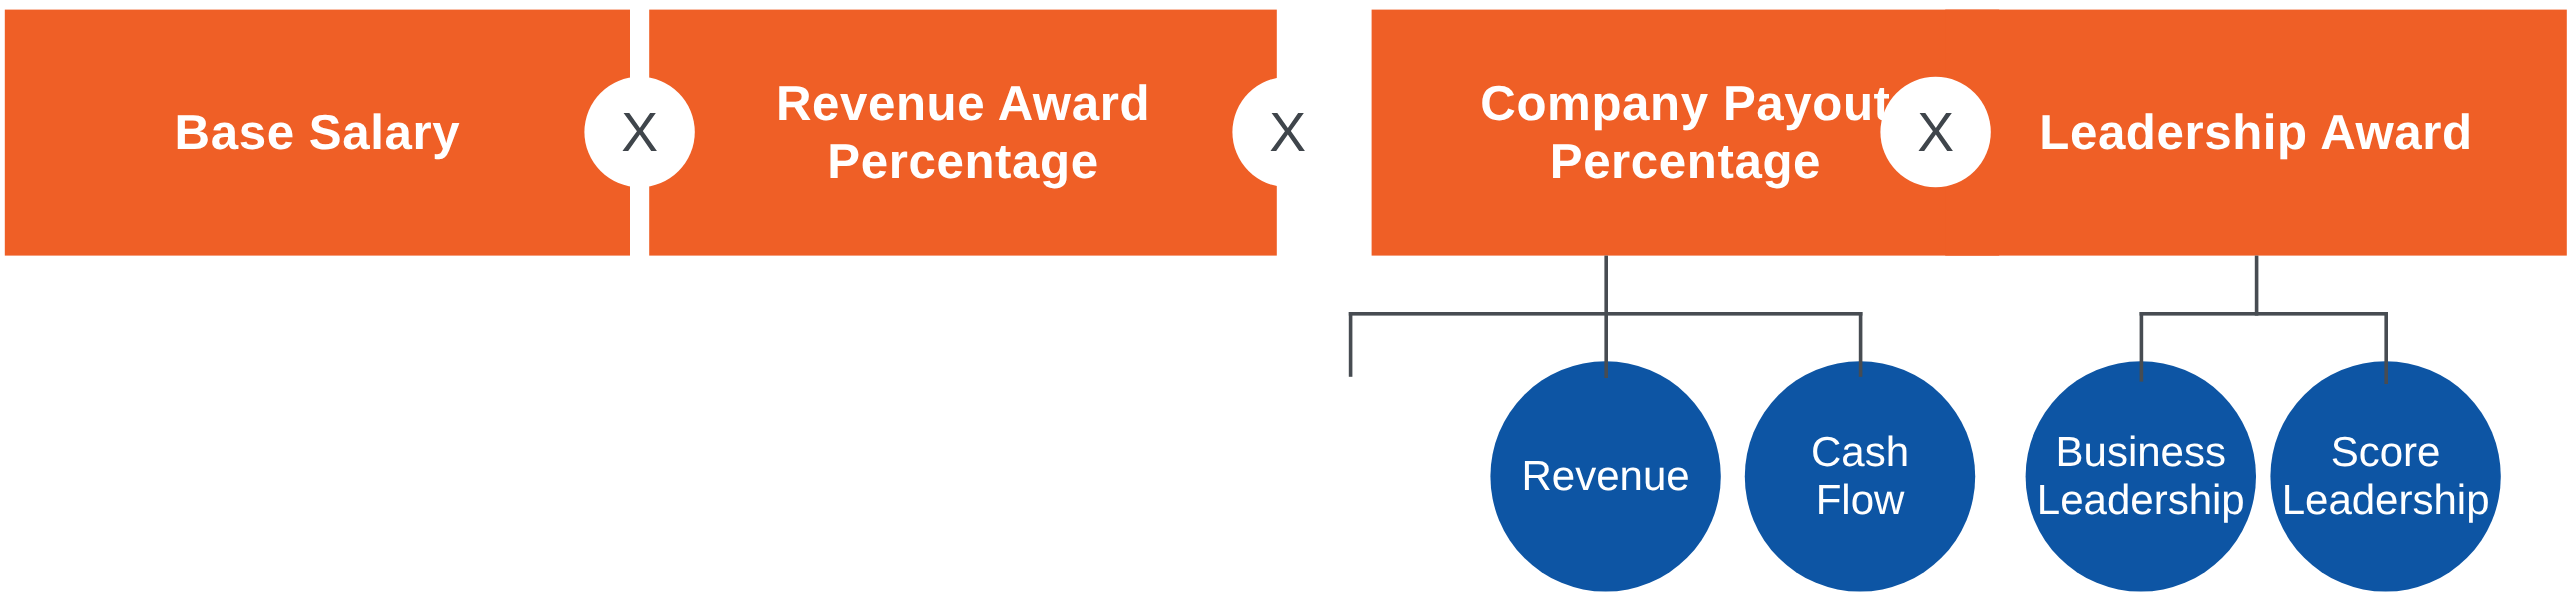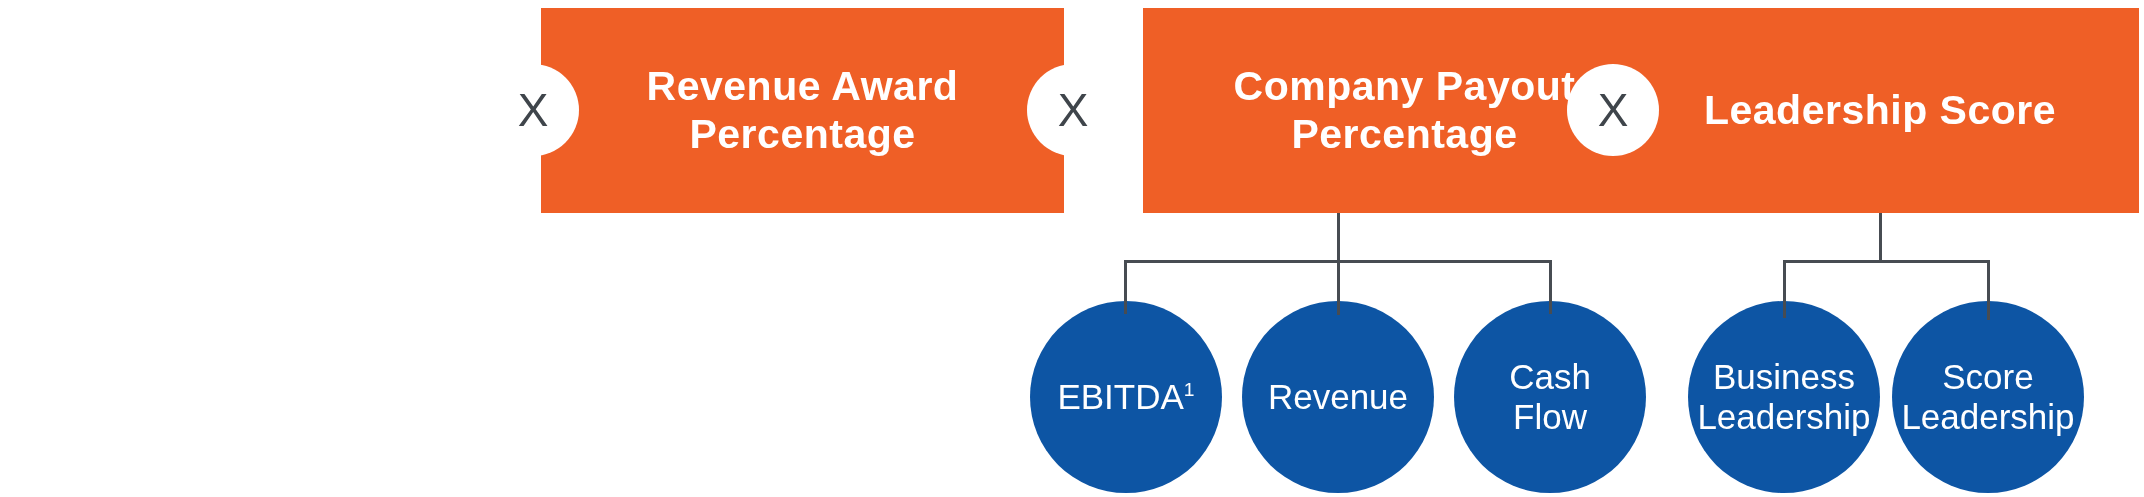--- a/index.html
+++ b/index.html
@@ -67,43 +67,41 @@
   .c-cash{left:1454px;}
   .c-business{left:1688px;}
   .c-people{left:1892px;}
   .metric-circle sup{font-size:0.55em;line-height:0;vertical-align:super;}
 </style>
 </head>
 <body>
 
 <div class="canvas">
 
+  <div class="bar-block b1">Base Salary</div>
   <div class="bar-block b2">Revenue Award
 Percentage</div>
   <div class="bar-block b3">Company Payout
 Percentage</div>
-  <div class="bar-block b4">Leadership Score</div>
+  <div class="bar-block b4">Leadership Award</div>
 
   <div class="op-circle op1">X</div>
   <div class="op-circle op2">X</div>
   <div class="op-circle op3">X</div>
 
   <div class="vline stem-company"></div>
   <div class="hline h-company"></div>
   <div class="vline drop-ebitda"></div>
   <div class="vline drop-cash"></div>
 
   <div class="vline stem-leader"></div>
   <div class="hline h-leader"></div>
   <div class="vline drop-business"></div>
   <div class="vline drop-people"></div>
 
-  <div class="metric-circle c-ebitda">
-    <span><span>EBITDA</span><sup>1</sup></span>
-  </div>
   <div class="metric-circle c-cash">Cash
 Flow</div>
   <div class="metric-circle c-revenue">Revenue</div>
   <div class="metric-circle c-business">Business
 Leadership</div>
   <div class="metric-circle c-people">Score
 Leadership</div>
 
 </div>
 

